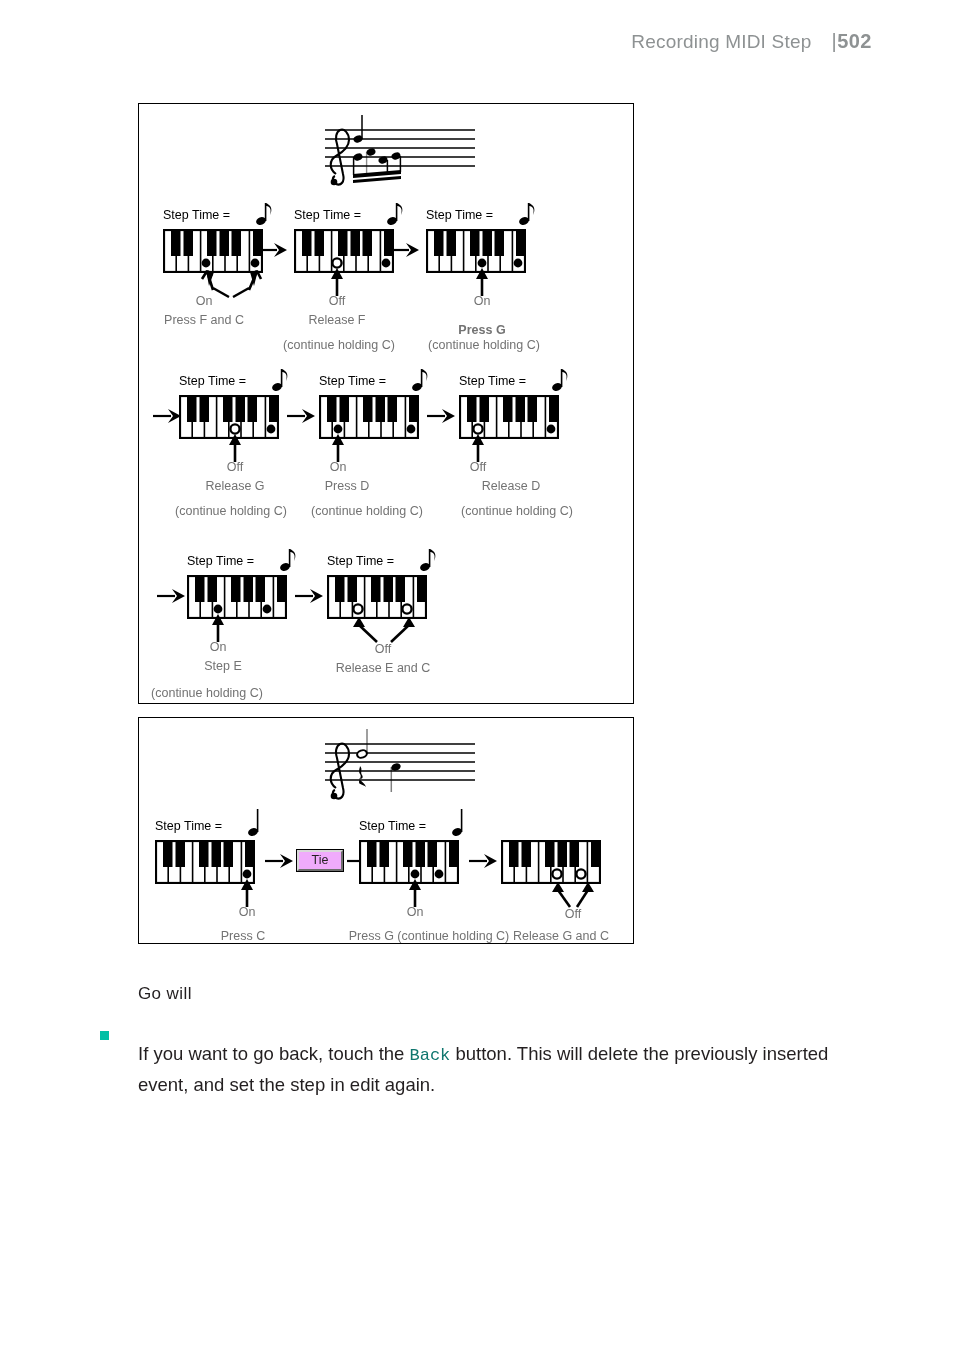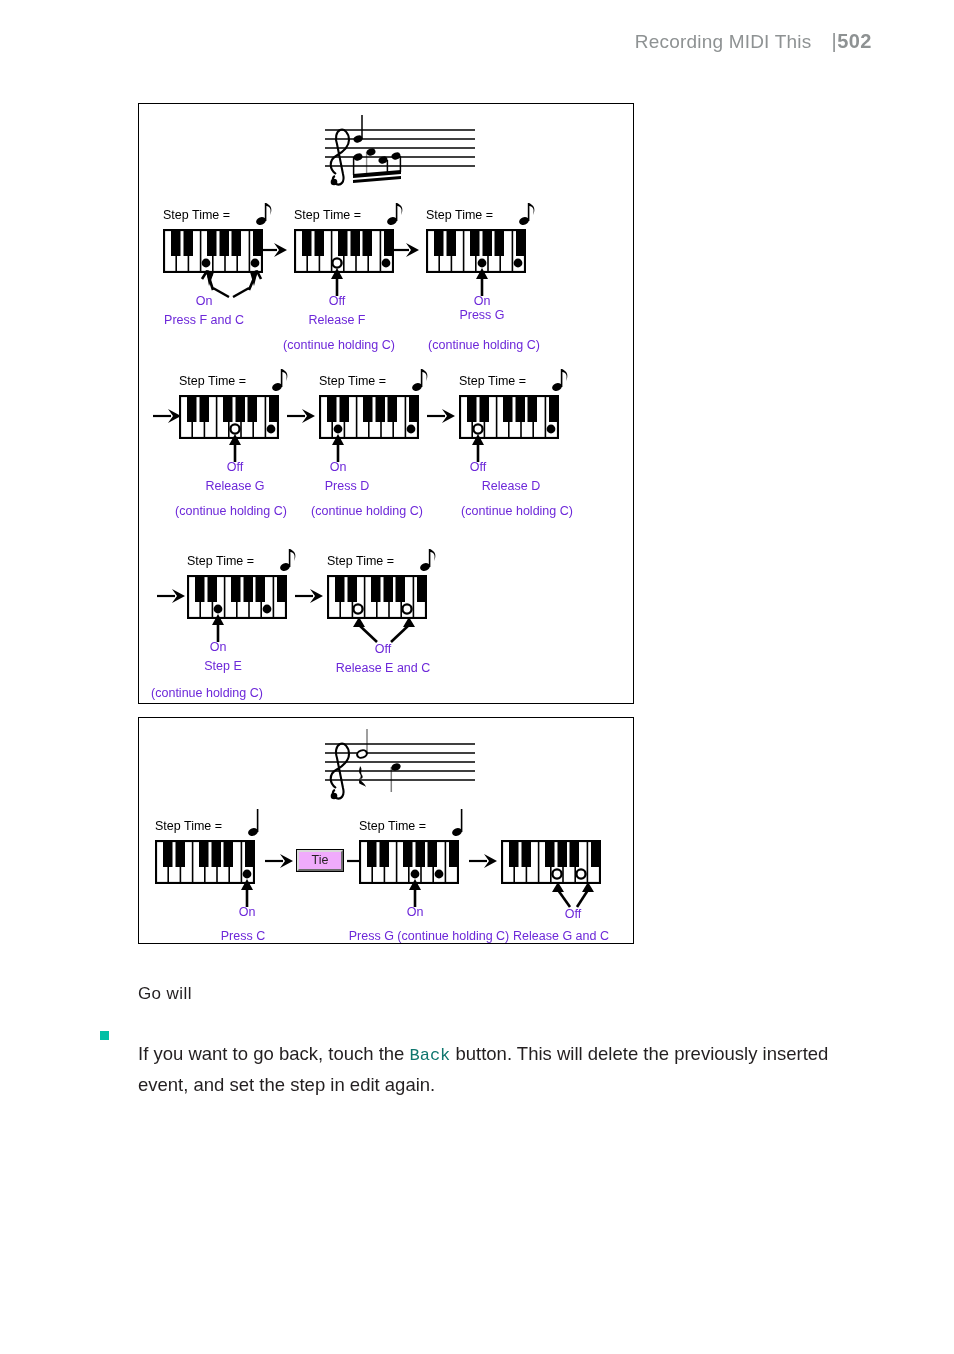--- a/index.html
+++ b/index.html
@@ -54,21 +54,21 @@
     white-space: nowrap;
     font-size: 12.5px;
     font-family: "Liberation Sans", sans-serif;
     color: #000;
   }
   .kbd { position: absolute; }
   .lbl {
     position: absolute;
     white-space: nowrap;
     font-size: 12.5px;
-    color: #6d28d9;
+    color: #737373;
     font-family: "Liberation Sans", sans-serif;
   }
   .lbl.c { transform: translateX(-50%); }
   .arrow-sep { position: absolute; }
 
   .tie-box {
     position: absolute;
     border-top: 2px solid #d9d9d9;
     border-left: 2px solid #d9d9d9;
     border-right: 2px solid #6e6e6e;
@@ -111,21 +111,21 @@
   .mono {
     font-family: "Liberation Mono", monospace;
     font-size: 17px;
     color: #0f766e;
   }
 </style>
 </head>
 <body>
 
 <div class="page-header">
-  <span class="chap" style="color: rgb(142, 146, 147);">Recording MIDI This</span>
+  <span class="chap" style="color: rgb(142, 146, 147);">Recording MIDI Step</span>
   <span class="pageno" style="color: rgb(142, 146, 147);"><span class="bar">|</span><span>502</span></span>
 </div>
 
 <div class="figbox" id="figure-1">
 
   <svg class="staff" style="left:178px; top:8px;" width="170" height="80" viewBox="0 0 170 80">
     <g stroke="#000" stroke-width="1.6">
       <line x1="8" y1="18" x2="158" y2="18"></line>
       <line x1="8" y1="27" x2="158" y2="27"></line>
       <line x1="8" y1="36" x2="158" y2="36"></line>
@@ -274,21 +274,21 @@
         <rect x="90" y="1" width="9" height="26"></rect>
       </g>
       <circle cx="56" cy="34" r="4.4" fill="#000"></circle>
       <circle cx="92" cy="34" r="4.4" fill="#000"></circle>
     </svg>
     <svg style="position:absolute; left:49px; top:60px;" width="24" height="30" viewBox="0 0 24 30">
       <line x1="7" y1="28" x2="7" y2="6" stroke="#000" stroke-width="2.6"></line>
       <path d="M7 0 L13 11 L1 11 Z" fill="#000"></path>
     </svg>
     <div class="lbl c" style="left:56px; top:86px;"><span>On</span></div>
-    <div class="lbl c" style="left:56px; top:100px;"><span>Press G</span></div>
+    <div class="lbl c" style="left:56px; top:115px;font-weight:bold;"><span>Press G</span></div>
     <div class="lbl c" style="left:58px; top:130px;"><span>(continue holding C)</span></div>
   </div>
 
   <svg class="arrow-sep" style="left:14px; top:303px;" width="30" height="18" viewBox="0 0 30 18">
     <line x1="0" y1="9" x2="18" y2="9" stroke="#000" stroke-width="2.2"></line>
     <path d="M15 2 L28 9 L15 16 L20 9 Z" fill="#000"></path>
   </svg>
   <div class="step-group" style="left:40px; top:270px;">
     <div class="steptime" style="left:0; top:0;">
       <span>Step Time =</span>

